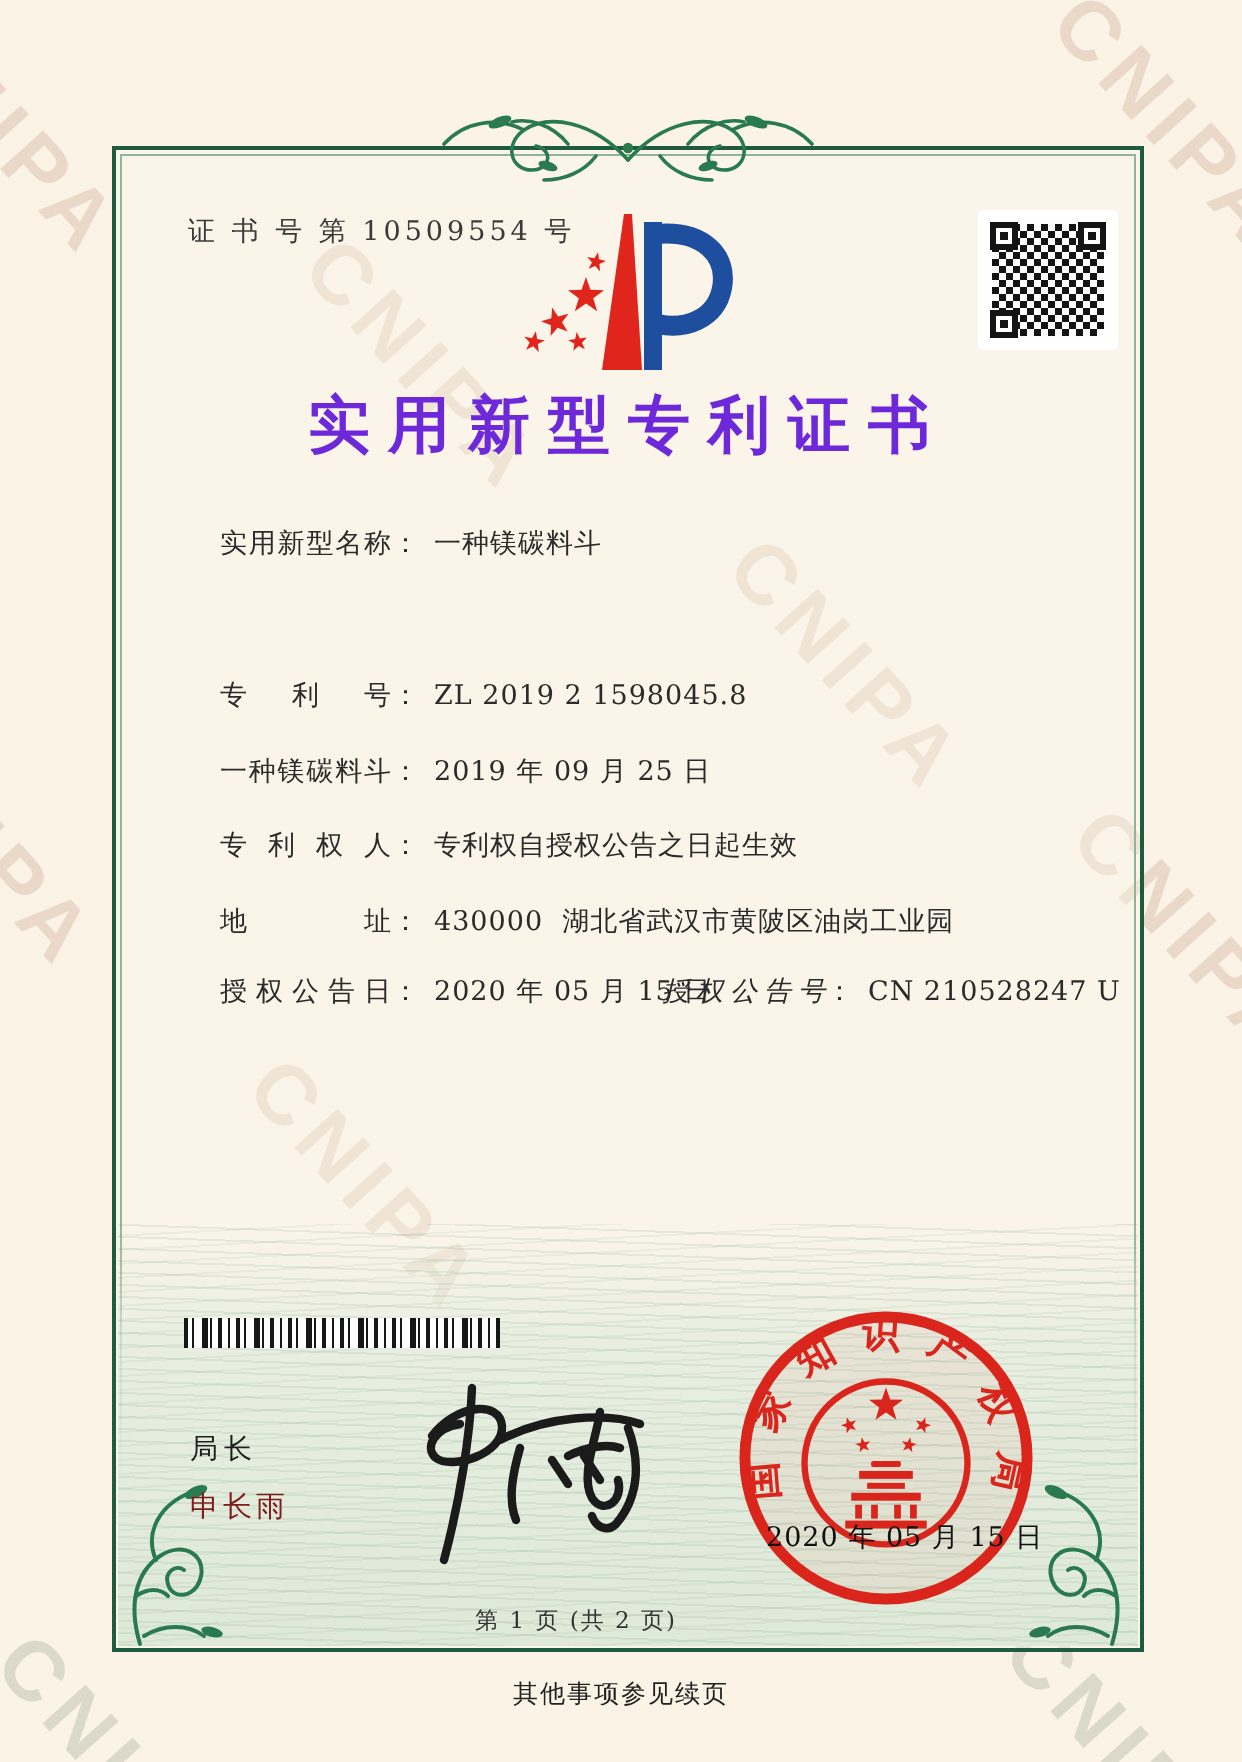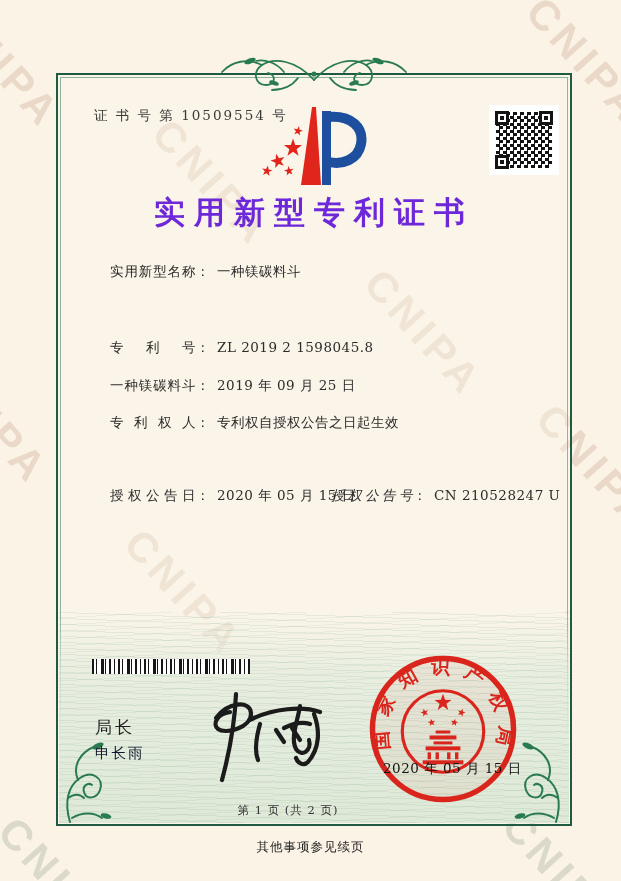--- a/index.html
+++ b/index.html
@@ -95,22 +95,22 @@
   .barcode{
     position:absolute;left:92px;top:659px;width:158px;height:15px;z-index:4;
     background:repeating-linear-gradient(90deg,
       #161616 0 2px,#fdfdfd 2px 4px,
       #161616 4px 5px,#fdfdfd 5px 9px,
       #161616 9px 12px,#fdfdfd 12px 13px,
       #161616 13px 14px,#fdfdfd 14px 17px,
       #161616 17px 19px,#fdfdfd 19px 22px,
       #161616 22px 23px,#fdfdfd 23px 26px);
   }
-  .chief-title{position:absolute;left:95px;top:716px;font-size:17px;letter-spacing:3px;color:#1f1f1f;z-index:4;}
-  .chief-name{position:absolute;left:95px;top:744px;font-size:14.5px;letter-spacing:2px;color:#0f172a;z-index:4;text-align:center;}
+  .chief-title{position:absolute;left:95px;top:716px;font-size:14px;letter-spacing:3px;color:#1f1f1f;z-index:4;}
+  .chief-name{position:absolute;left:95px;top:744px;font-size:14.5px;letter-spacing:2px;color:#7f1d1d;z-index:4;text-align:center;}
   .signature{position:absolute;left:188px;top:688px;z-index:5;}
   .seal{position:absolute;left:366px;top:652px;z-index:5;}
   .seal-date{
     position:absolute;left:383px;top:760px;z-index:6;
     font-size:13.5px;color:#111;white-space:pre;letter-spacing:.5px;
   }
   .page-info{
     position:absolute;left:56px;top:803px;width:464px;z-index:4;
     text-align:center;font-size:11.5px;letter-spacing:1px;color:#333;
   }
@@ -204,20 +204,23 @@
     <span class="flabel">实用新型名称</span><span class="fcolon">：</span><span class="fvalue">一种镁碳料斗</span>
   </div>
   <div class="field-row" style="top:339px">
     <span class="flabel">专利号</span><span class="fcolon">：</span><span class="fvalue">ZL 2019 2 1598045.8</span>
   </div>
   <div class="field-row" style="top:377px">
     <span class="flabel">一种镁碳料斗</span><span class="fcolon">：</span><span class="fvalue">2019 年 09 月 25 日</span>
   </div>
   <div class="field-row" style="top:414px">
     <span class="flabel">专利权人</span><span class="fcolon">：</span><span class="fvalue">专利权自授权公告之日起生效</span>
+  </div>
+  <div class="field-row" style="top:452px">
+    <span class="flabel">地址</span><span class="fcolon">：</span><span class="fvalue">430000  湖北省武汉市黄陂区油岗工业园</span>
   </div>
   <div class="field-row" style="top:487px">
     <span class="flabel">授权公告日</span><span class="fcolon">：</span><span class="fvalue">2020 年 05 月 15 日</span>
     <span class="field-pair2">
       <span class="flabel">授权公告号</span><span class="fcolon">：</span><span class="fvalue">CN 210528247 U</span>
     </span>
   </div>
 
 
   <div class="barcode"></div>

